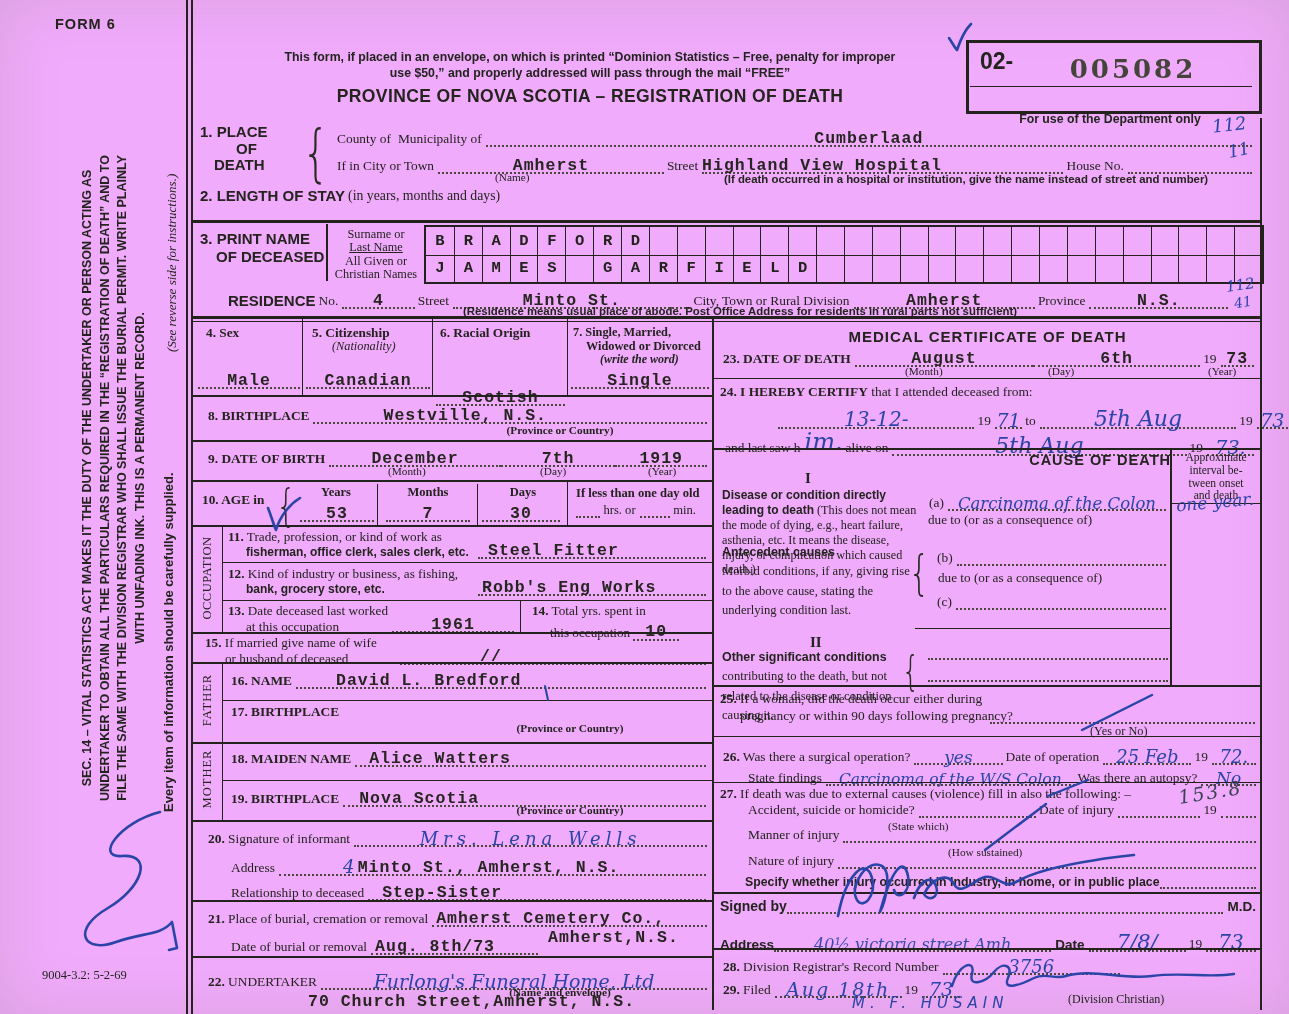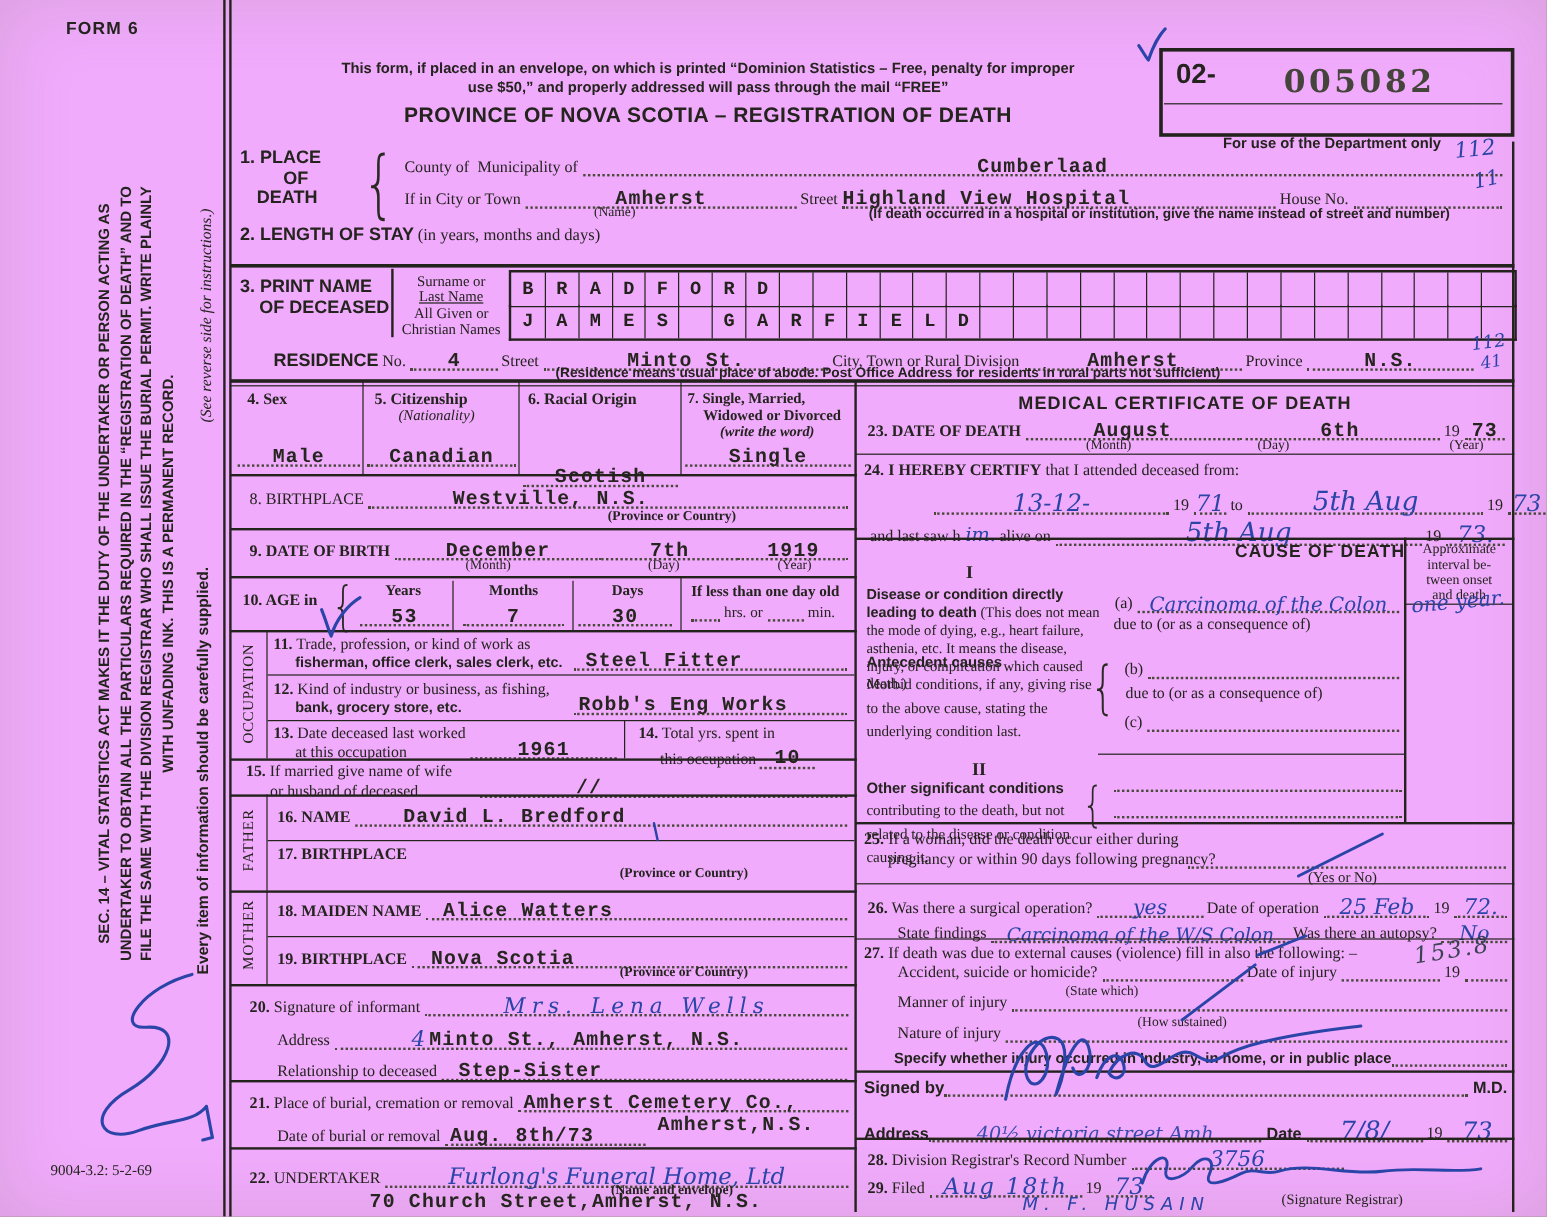--- a/index.html
+++ b/index.html
@@ -205,21 +205,21 @@
     <div><span>7.</span> <span>Single, Married,</span></div>
     <div style="padding-left:13px">Widowed or Divorced</div>
   </div>
   <div class="abs sr it" style="left:600px;top:352px;font-size:12px;font-weight:bold">(write the word)</div>
   <div class="abs row" style="left:571px;top:368px;width:138px">
       <span class="fl"><span class="ty">Single</span></span>
     </div>
   <div class="hl" style="left:192px;top:395px;width:522px;height:2px"></div>
 
   <div class="abs row" style="left:205px;top:403px;width:502px">
-    <span class="lb" style="font-weight:normal"><span>8.</span> <span>BIRTHPLACE</span></span>
+    <span class="lb" style="font-weight:bold"><span>8.</span> <span>BIRTHPLACE</span></span>
     <span class="fl left" style="padding-left:70px"><span class="ty">Westville, N.S.</span></span>
   </div>
   <div class="abs sub" style="left:420px;top:424px;width:280px;text-align:center;font-weight:bold">(Province or Country)</div>
   <div class="hl" style="left:192px;top:440px;width:522px;height:1.5px"></div>
 
   <div class="abs row" style="left:205px;top:446px;width:502px">
     <span class="lb" style="font-weight:bold"><span>9.</span> <span>DATE OF BIRTH</span></span>
     <span class="fl" style="flex:1.5"><span class="ty">December</span></span>
     <span class="fl"><span class="ty">7th</span></span>
     <span class="fl" style="flex:.8"><span class="ty">1919</span></span>
@@ -377,21 +377,21 @@
     <span class="fl"><span class="hw" style="font-size:20px">13-12-</span></span>
     <span class="lb">19</span>
     <span class="fl" style="flex:.14"><span class="hw" style="font-size:19px">71</span></span>
     <span class="lb">to</span>
     <span class="fl"><span class="hw" style="font-size:22px">5th Aug</span></span>
     <span class="lb">19</span>
     <span class="fl" style="flex:.16"><span class="hw" style="font-size:19px">73</span></span>
   </div>
   <div class="abs row" style="left:722px;top:428px;width:532px">
     <span class="lb">and last saw h</span>
-    <span class="hw" style="font-size:16px">im.</span>
+    <span class="hw" style="font-size:24px">im.</span>
     <span class="lb">alive on</span>
     <span class="fl"><span class="hw" style="font-size:22px">5th Aug</span></span>
     <span class="lb">19</span>
     <span class="fl" style="flex:.16"><span class="hw" style="font-size:19px">73.</span></span>
   </div>
   <div class="hl" style="left:713px;top:448px;width:549px;height:2px"></div>
 
   <div class="vl" style="left:1170px;top:448px;width:1.5px;height:237px"></div>
   <div class="abs sr" style="left:1172px;top:452px;width:88px;text-align:center;font-size:11.6px;line-height:1.1">
     <div>Approximate</div>
@@ -505,21 +505,21 @@
   <div class="abs row" style="left:720px;top:952px;width:400px">
     <span class="lb"><b>28.</b> <span>Division Registrar's Record Number</span></span>
     <span class="fl"><span class="hw" style="font-size:18px">3756</span></span>
   </div>
   <div class="abs row" style="left:720px;top:974px;width:240px">
     <span class="lb"><b>29.</b> <span>Filed</span></span>
     <span class="fl"><span class="hw" style="font-size:19px;letter-spacing:2px">Aug 18th</span></span>
     <span class="lb">19</span>
     <span class="fl" style="flex:.3"><span class="hw" style="font-size:19px">73</span></span>
   </div>
-  <div class="abs sub" style="left:1068px;top:992px;font-size:12px">(Signature Registrar)</div>
+  <div class="abs sub" style="left:1068px;top:992px;font-size:12px">(Division Christian)</div>
   <div class="abs" style="left:852px;top:994px;font-family:'DejaVu Sans',sans-serif;font-style:italic;font-size:15px;letter-spacing:5px;color:#2a44a8;white-space:nowrap">M. F. HUSAIN</div>
 
   <svg class="marks" width="1289" height="1014" viewBox="0 0 1289 1014">
     <g stroke="#2a44a8" fill="none" stroke-linecap="round" stroke-linejoin="round">
 
       <path d="M949,38 c4,6 6,10 8,12 c4,-12 10,-22 14,-26" stroke-width="2.6"></path>
 
       <path d="M268,508 c4,10 6,18 8,22 c4,-14 14,-26 24,-32" stroke-width="2.6"></path>
 
       <path d="M545,686 l3,14" stroke-width="2"></path>

